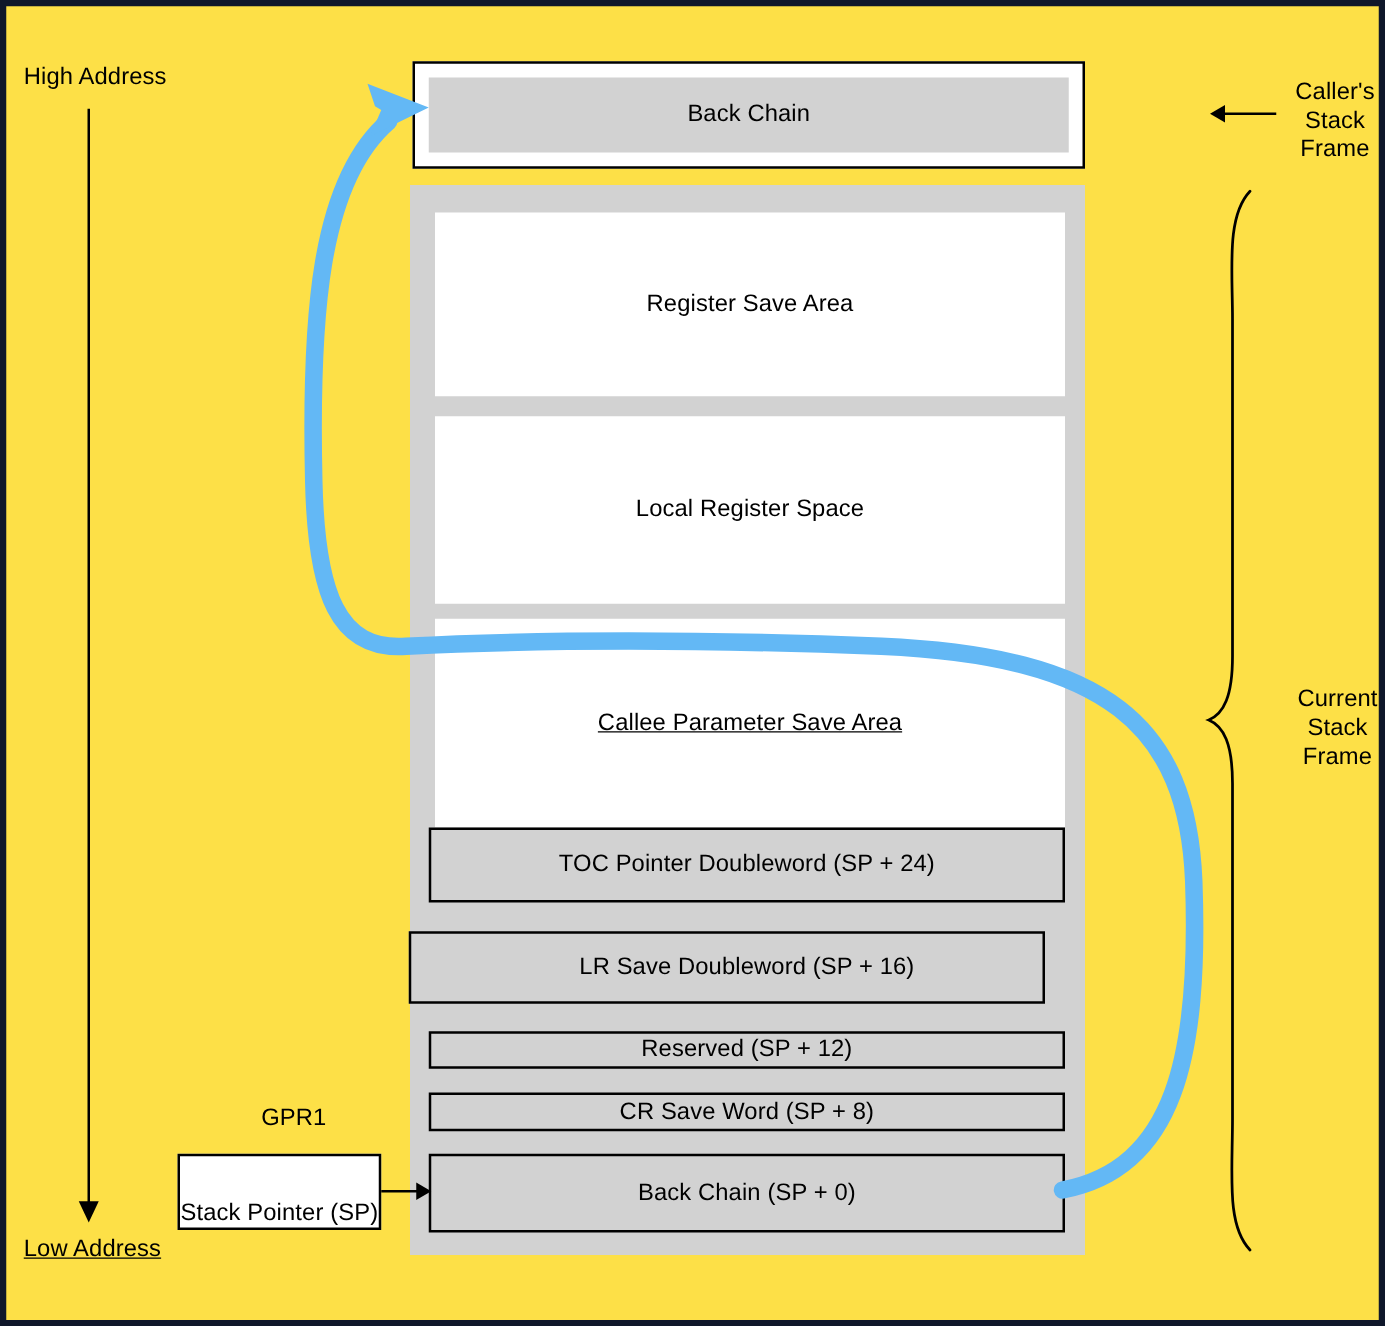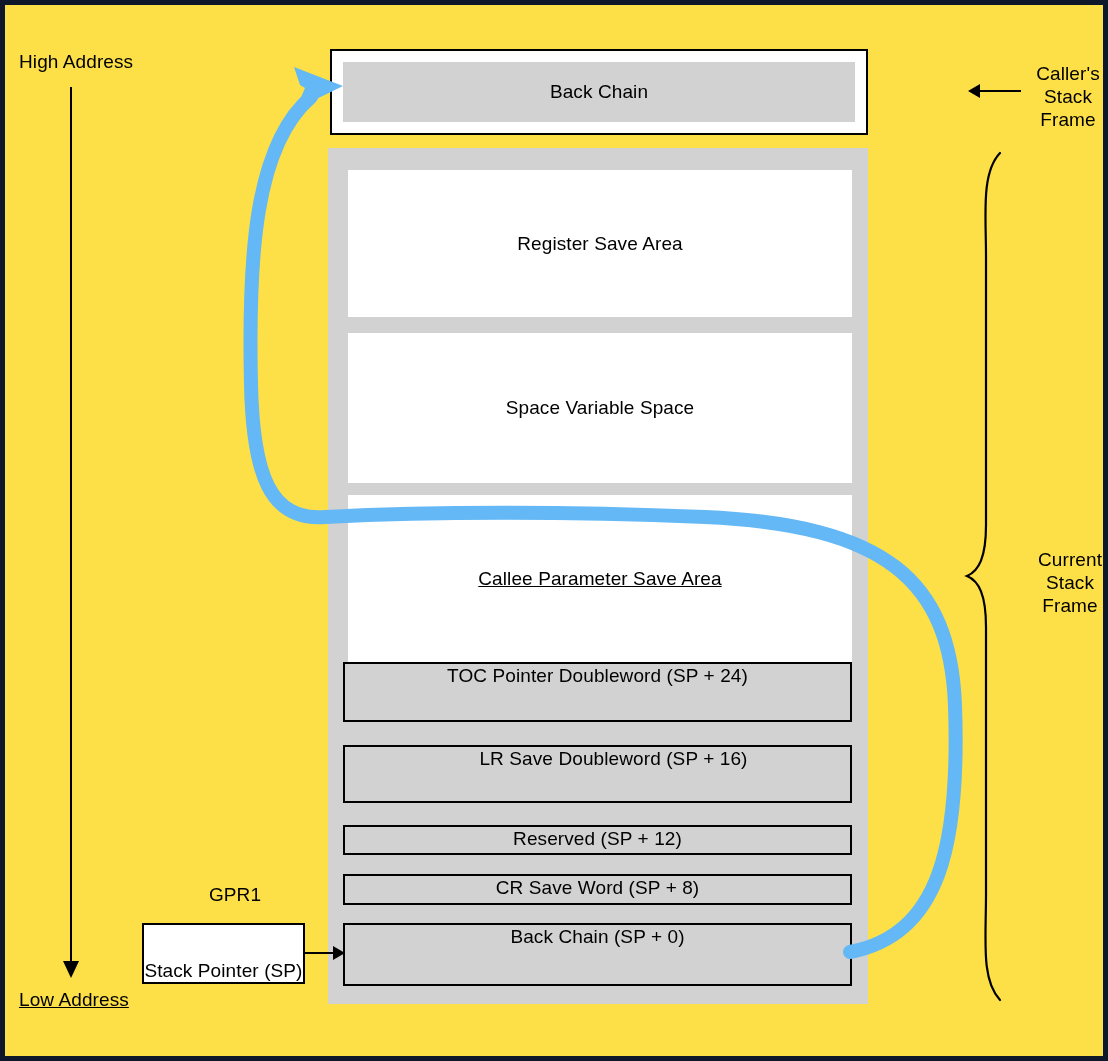--- a/index.html
+++ b/index.html
@@ -69,24 +69,24 @@
     display: flex; align-items: center; justify-content: center;
   }
   #area-register { left: 343px; top: 165px; width: 504px; height: 147px; }
   #area-local    { left: 343px; top: 328px; width: 504px; height: 150px; }
   #area-callee   { left: 343px; top: 490px; width: 504px; height: 167px; text-decoration: underline; }
 
   
   .gray-row {
     background: #d2d2d2;
     border: 2px solid #000000;
-    display: flex; justify-content: center;
+    display: flex; align-items: center; justify-content: center;
   }
   #row-toc       { left: 338px; top: 657px; width: 509px; height: 60px; }
-  #row-lr        { left: 338px; top: 740px; width: 509px; height: 58px; padding-left: 32px; }
+  #row-lr        { left: 322px; top: 740px; width: 509px; height: 58px; padding-left: 32px; }
   #row-reserved  { left: 338px; top: 820px; width: 509px; height: 30px; }
   #row-cr        { left: 338px; top: 869px; width: 509px; height: 31px; }
   #row-backchain { left: 338px; top: 918px; width: 509px; height: 63px; }
 
   
   #gpr1-label { left: 160px; top: 878px; width: 140px; }
   #sp-box {
     left: 137px; top: 918px;
     width: 163px; height: 61px;
     border: 2px solid #000000;
@@ -140,21 +140,21 @@
   <div class="abs" id="caller-backchain">
     <span class="label">Back Chain</span>
   </div>
 
   <div class="abs" id="current-frame"></div>
 
   <div class="abs white-area" id="area-register">
     <span class="label">Register Save Area</span>
   </div>
   <div class="abs white-area" id="area-local">
-    <span class="label">Space Variable Space</span>
+    <span class="label">Local Register Space</span>
   </div>
   <div class="abs white-area" id="area-callee">
     <span class="label">Callee Parameter Save Area</span>
   </div>
 
   <div class="abs gray-row" id="row-toc">
     <span class="label">TOC Pointer Doubleword (SP + 24)</span>
   </div>
   <div class="abs gray-row" id="row-lr">
     <span class="label">LR Save Doubleword (SP + 16)</span>

